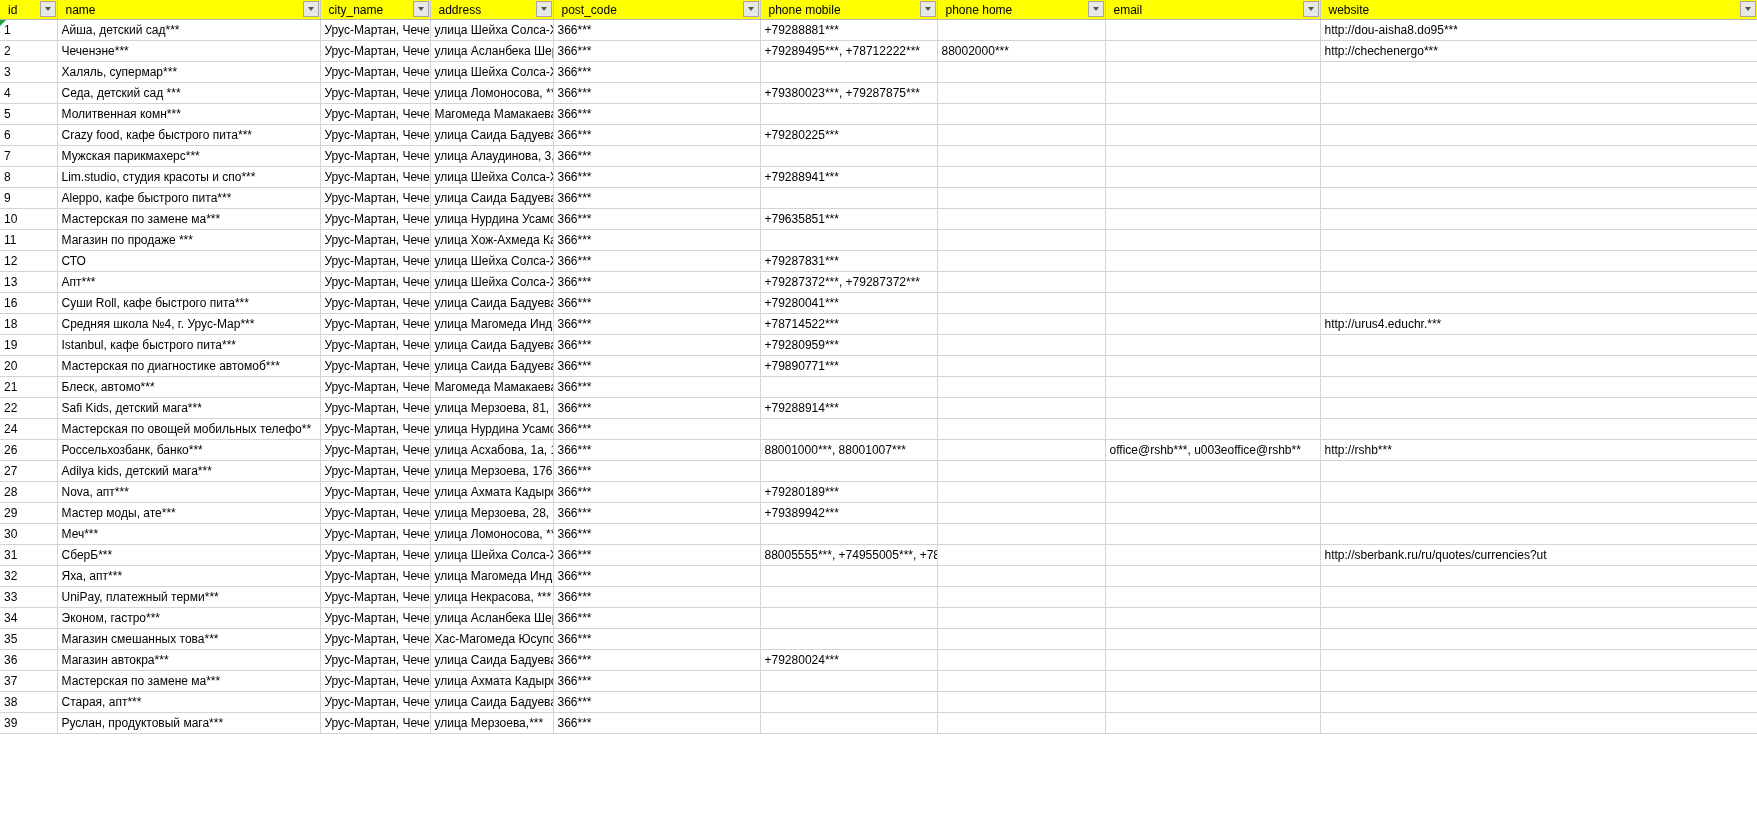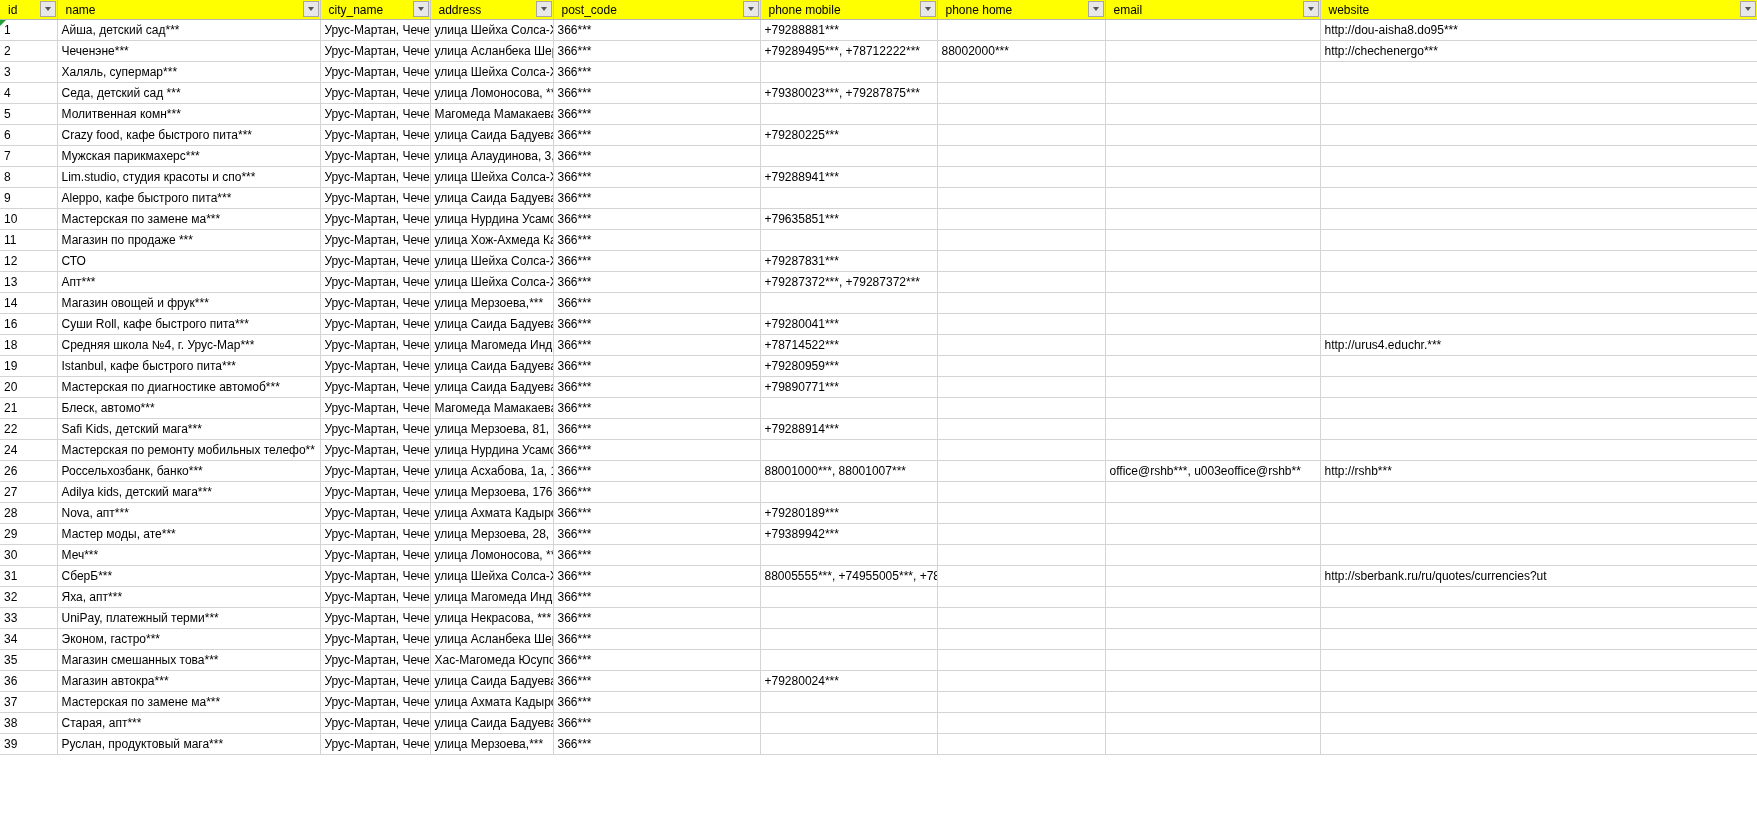--- a/index.html
+++ b/index.html
@@ -233,31 +233,20 @@
           <td>Апт***</td>
           <td>Урус-Мартан, Чече</td>
           <td>улица Шейха Солса-Х</td>
           <td>366***</td>
           <td>+79287372***, +79287372***</td>
           <td></td>
           <td></td>
           <td></td>
         </tr>
         <tr>
-          <td>14</td>
-          <td>Магазин овощей и фрук***</td>
-          <td>Урус-Мартан, Чече</td>
-          <td>улица Мерзоева,***</td>
-          <td>366***</td>
-          <td></td>
-          <td></td>
-          <td></td>
-          <td></td>
-        </tr>
-        <tr>
           <td>16</td>
           <td>Суши Roll, кафе быстрого пита***</td>
           <td>Урус-Мартан, Чече</td>
           <td>улица Саида Бадуева,</td>
           <td>366***</td>
           <td>+79280041***</td>
           <td></td>
           <td></td>
           <td></td>
         </tr>
@@ -311,21 +300,21 @@
           <td>Урус-Мартан, Чече</td>
           <td>улица Мерзоева, 81, 1</td>
           <td>366***</td>
           <td>+79288914***</td>
           <td></td>
           <td></td>
           <td></td>
         </tr>
         <tr>
           <td>24</td>
-          <td>Мастерская по ремонту мобильных телефо**</td>
+          <td>Мастерская по овощей мобильных телефо**</td>
           <td>Урус-Мартан, Чече</td>
           <td>улица Нурдина Усамо</td>
           <td>366***</td>
           <td></td>
           <td></td>
           <td></td>
           <td></td>
         </tr>
         <tr>
           <td>26</td>

